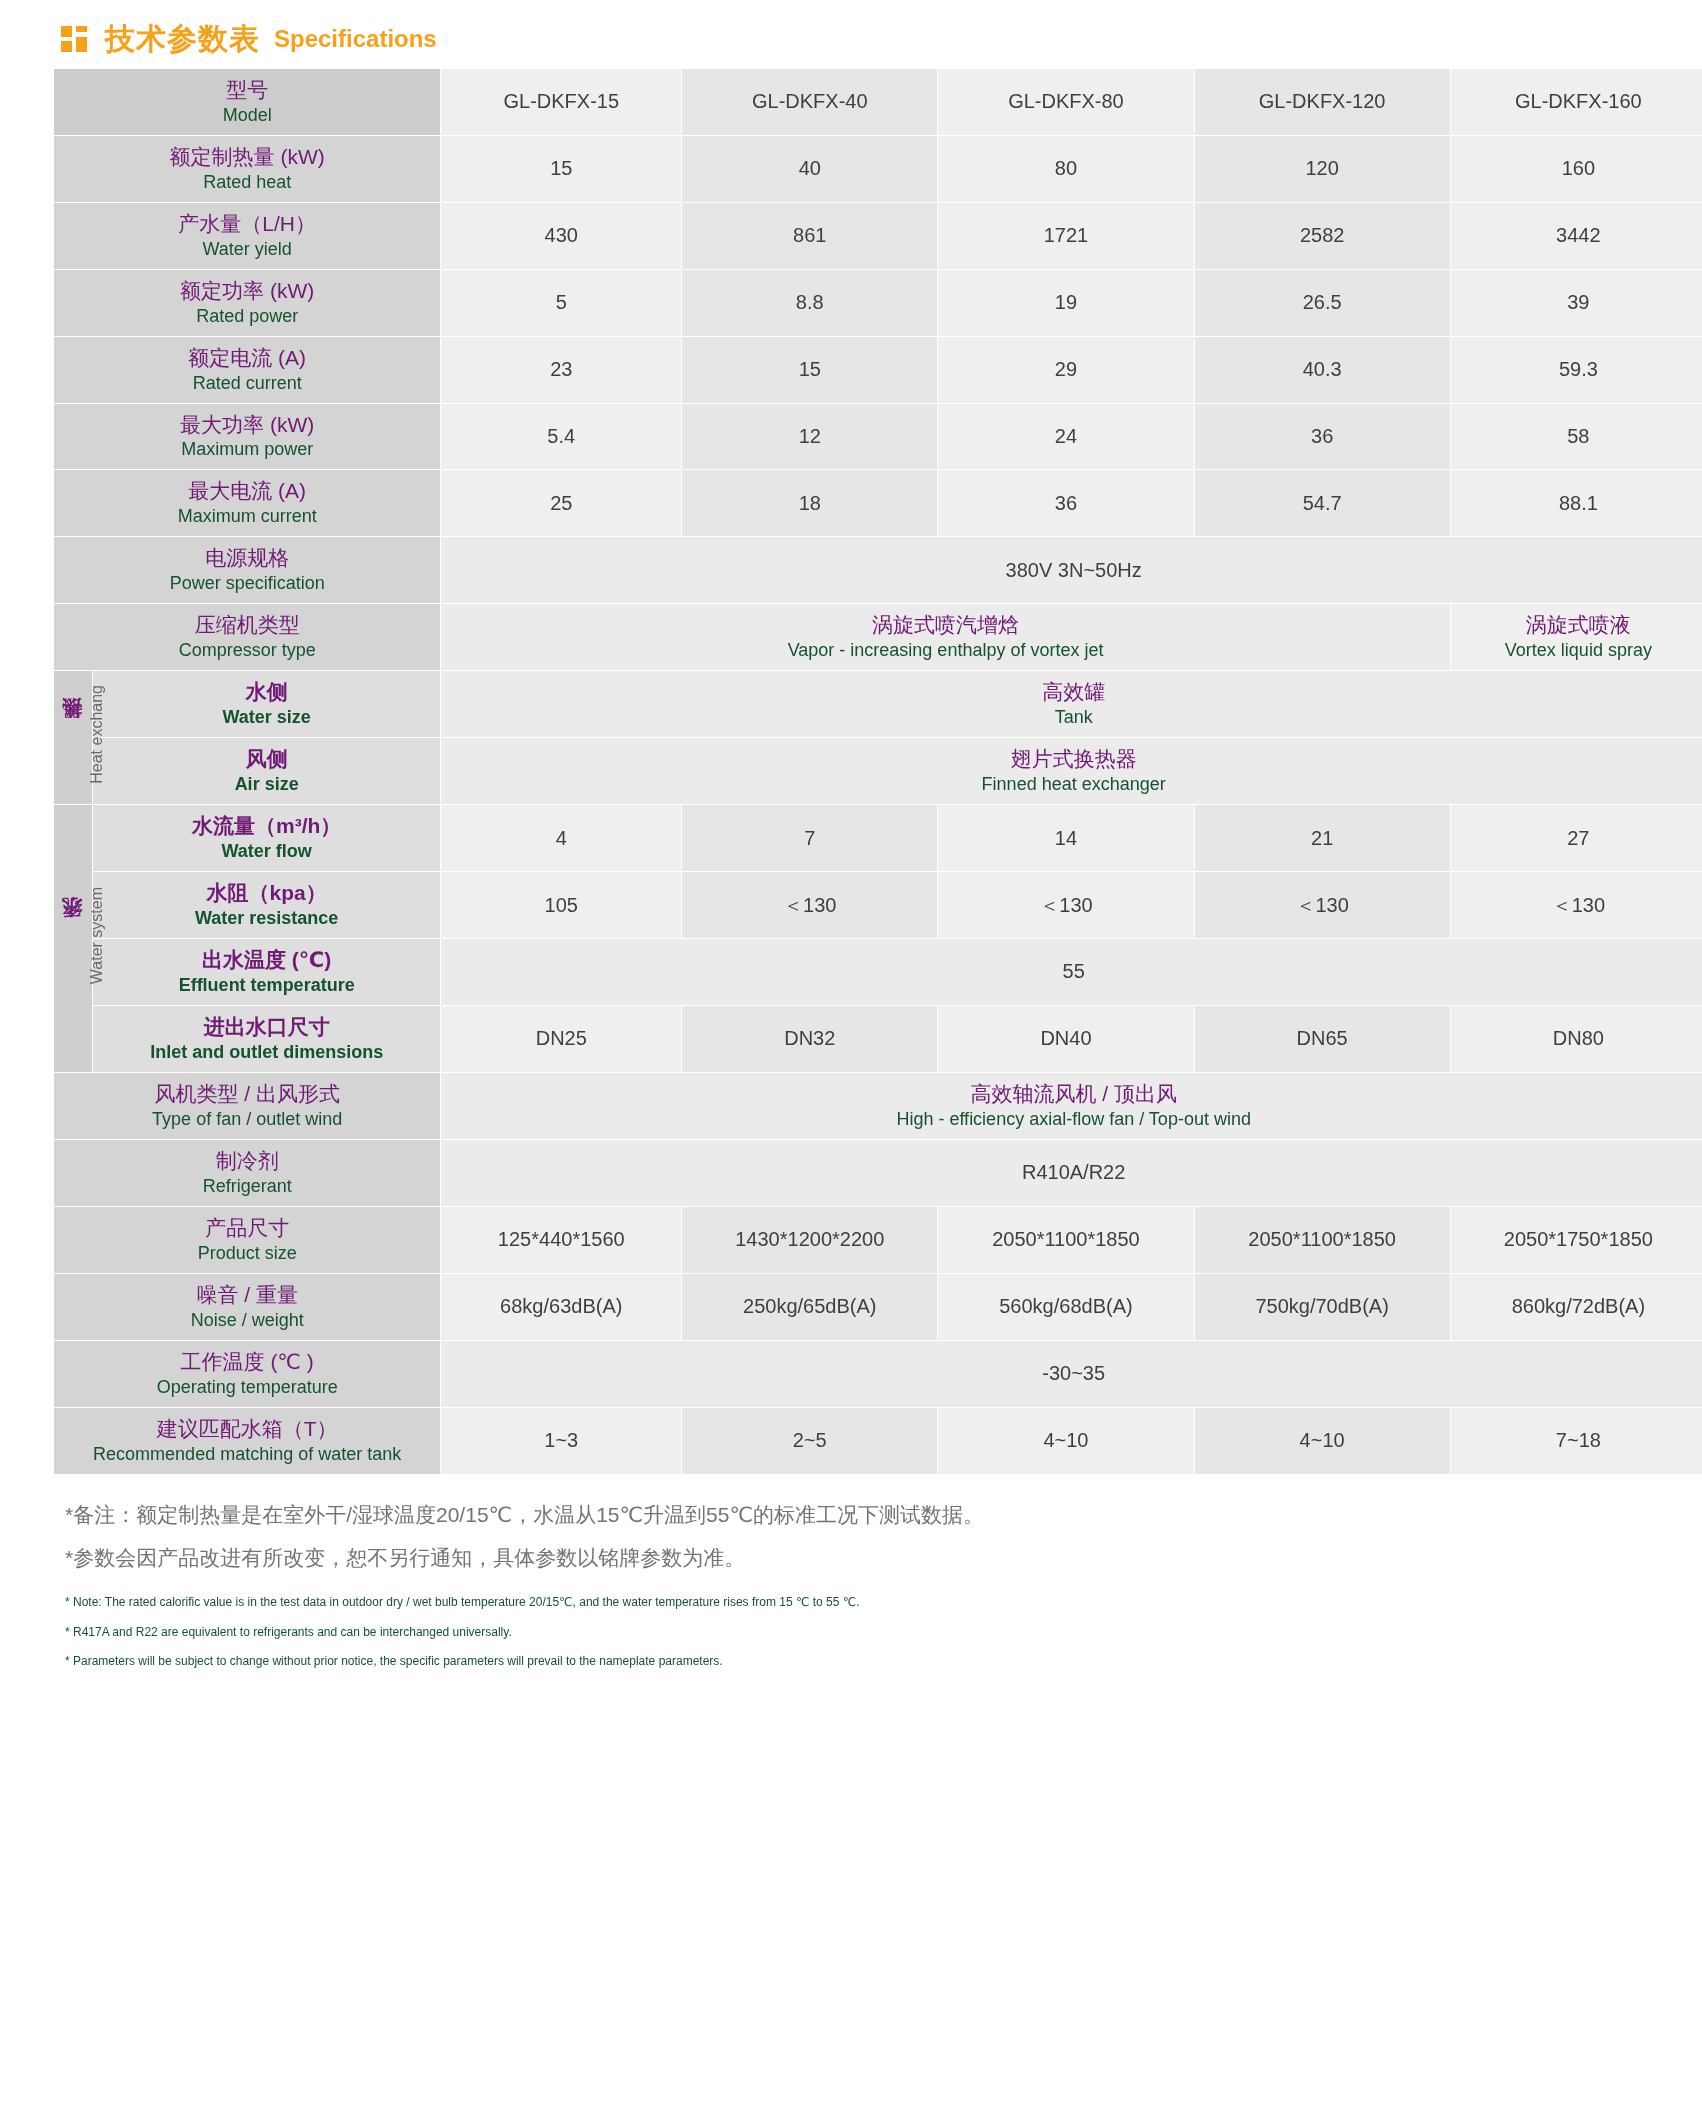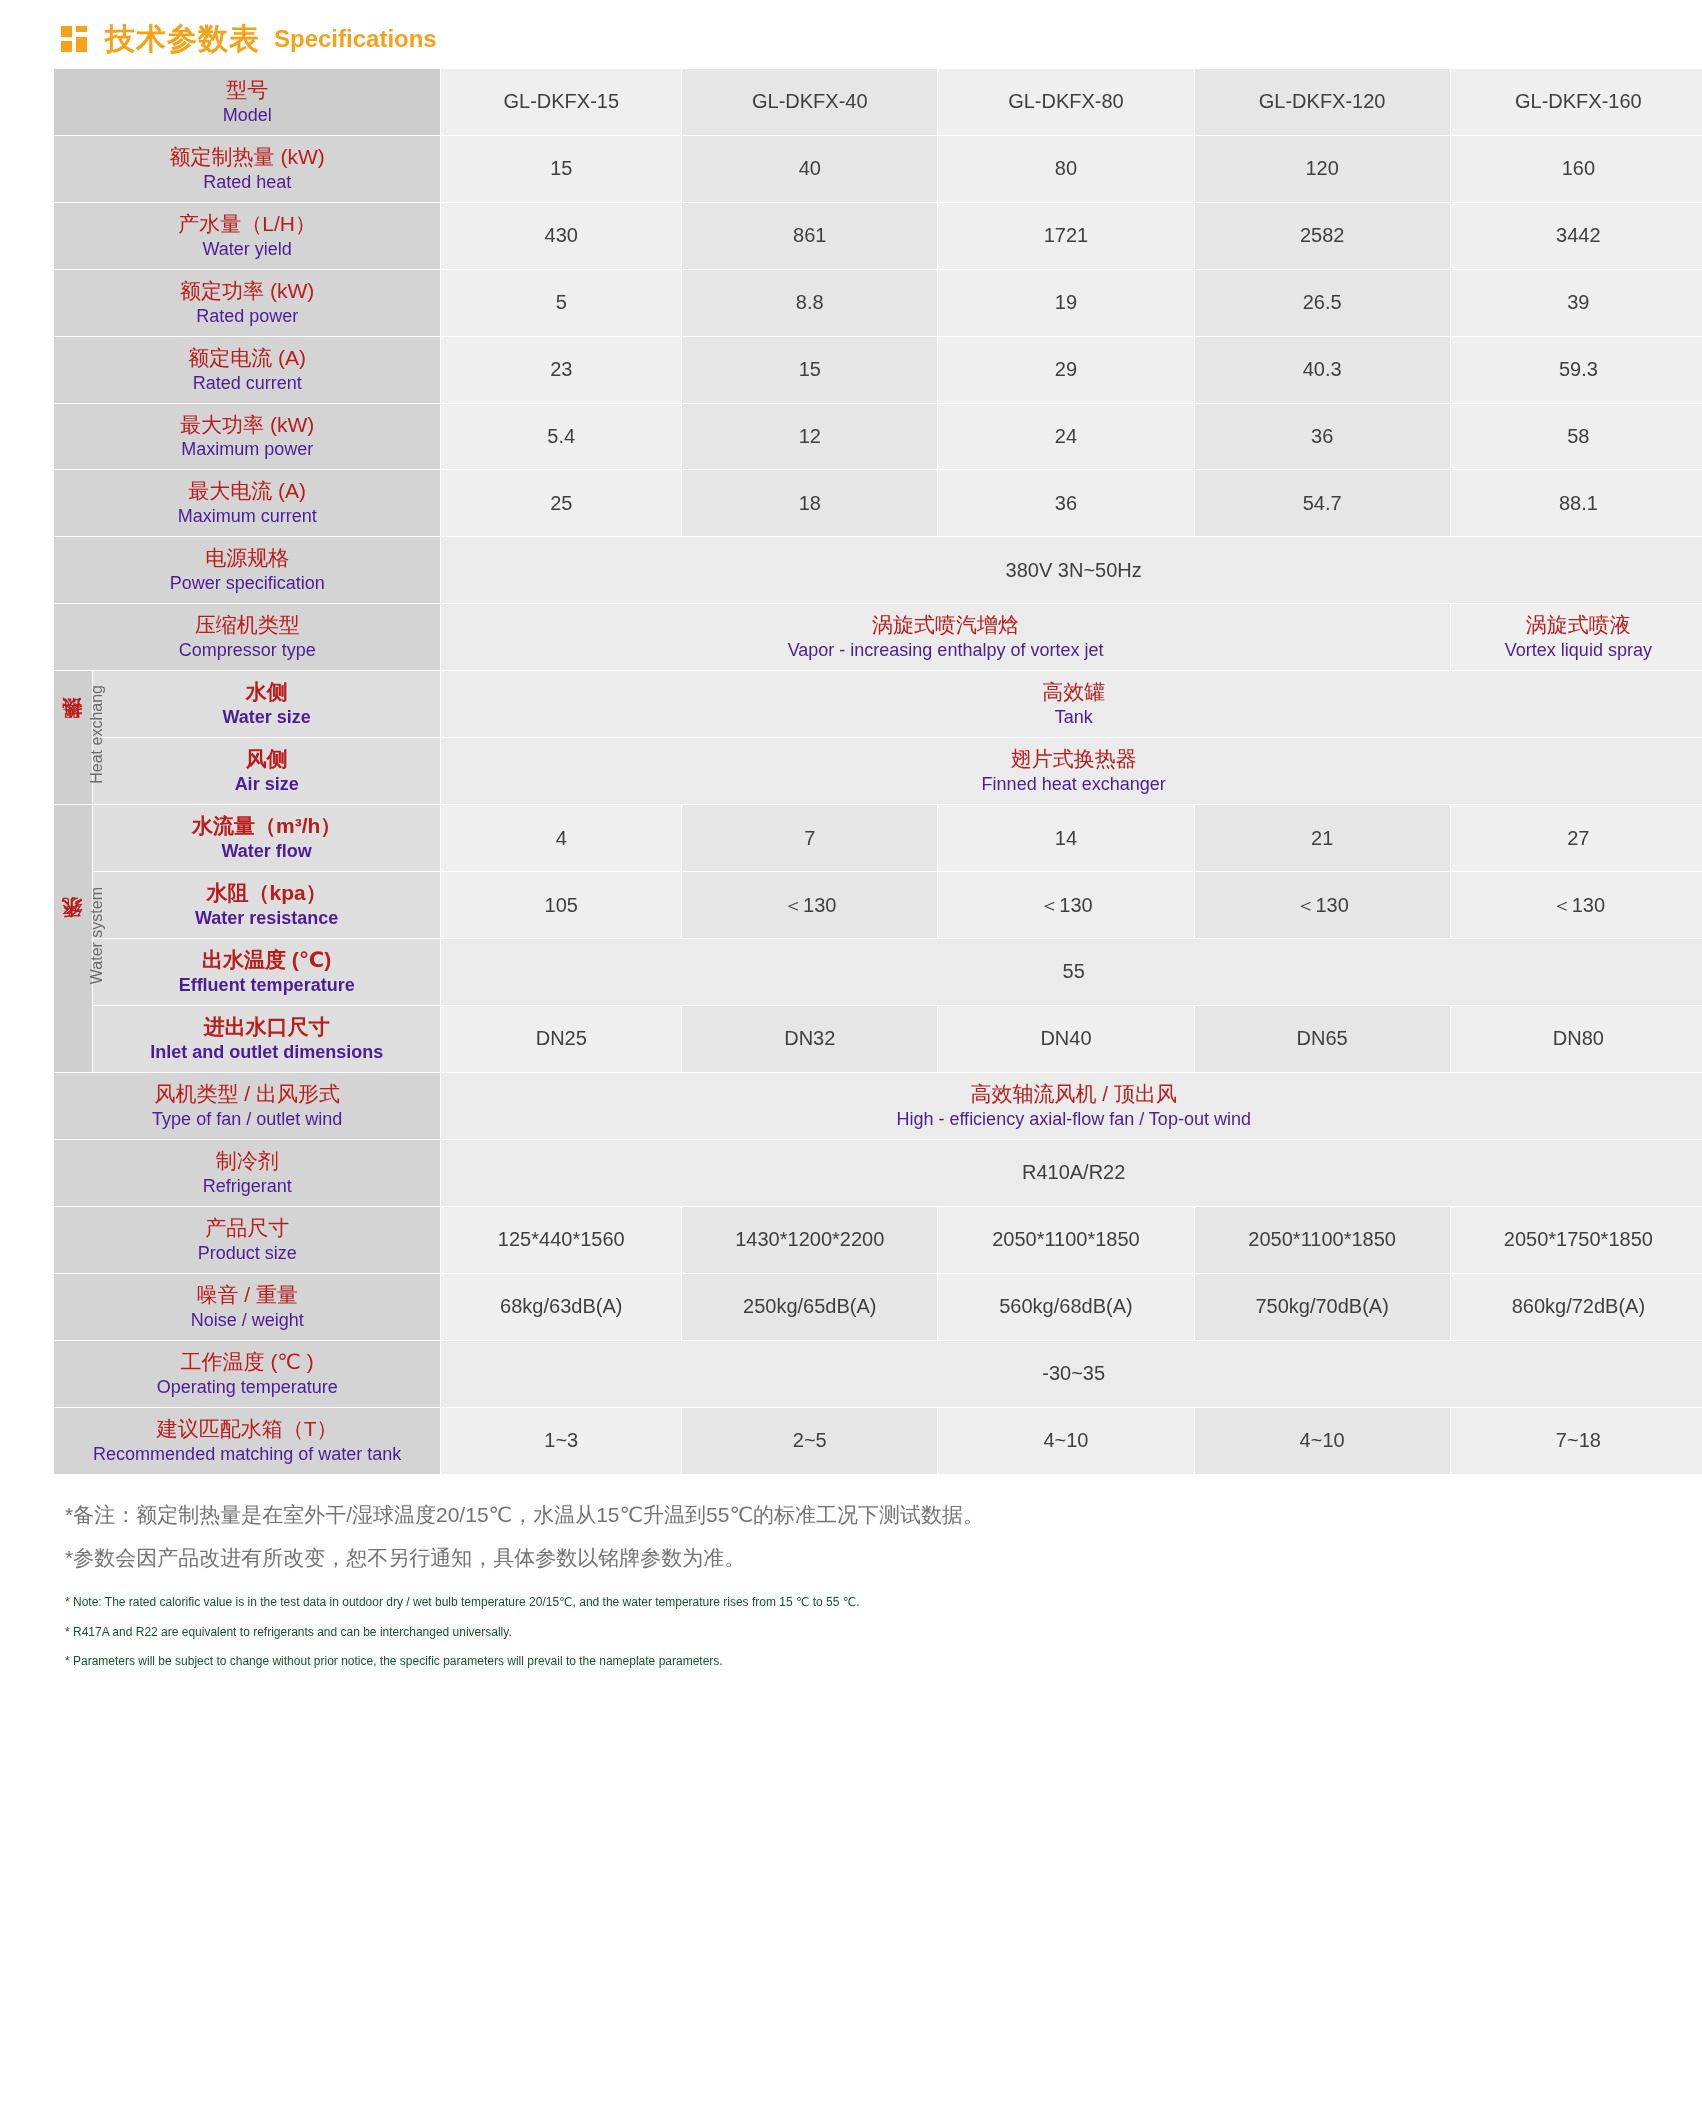--- a/index.html
+++ b/index.html
@@ -64,22 +64,22 @@
   }
   table.spec td {
     border: 1px solid #ffffff;
     text-align: center;
     vertical-align: middle;
     font-size: 20px;
     color: #3f3f3f;
     padding: 8px 4px;
     line-height: 1.28;
   }
-  .cn { display: block; font-size: 21px; color: #b91c1c; }
-  .en { display: block; font-size: 18px; color: #4c1d95; }
+  .cn { display: block; font-size: 21px; color: #701a75; }
+  .en { display: block; font-size: 18px; color: #14532d; }
   .one-line { font-size: 21px; }
 
   
   .lbl        { background: #d4d4d4; }
   .lbl-dark   { background: #cccccc; }
   .lbl-sub    { background: #dedede; font-weight: bold; }
   .val-a      { background: #efefef; }
   .val-b      { background: #e6e6e6; }
   .val-wide   { background: #ebebeb; }
 

